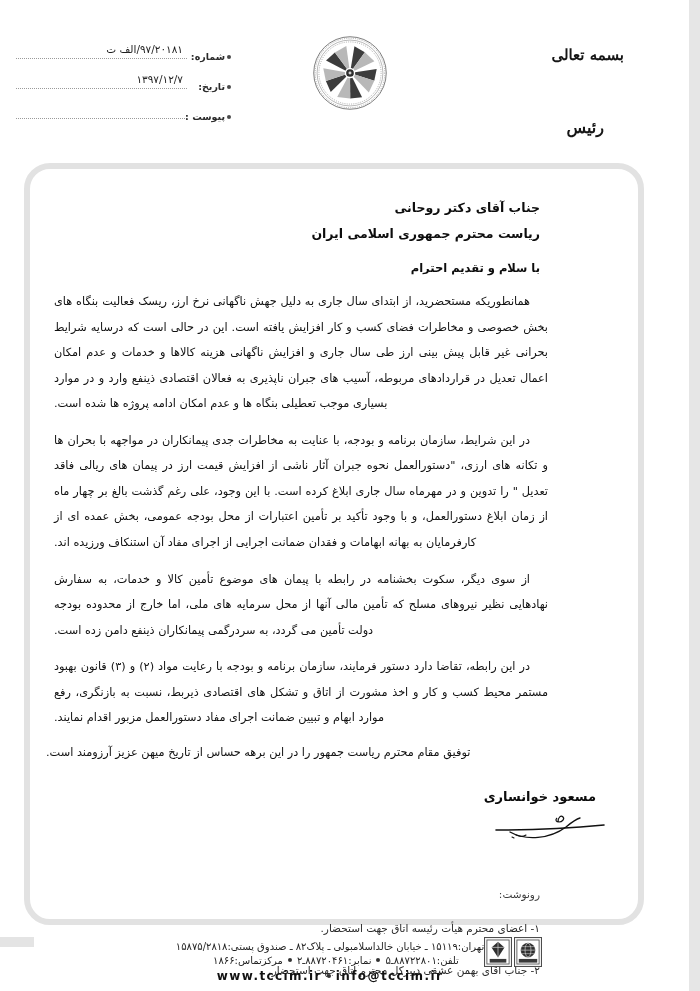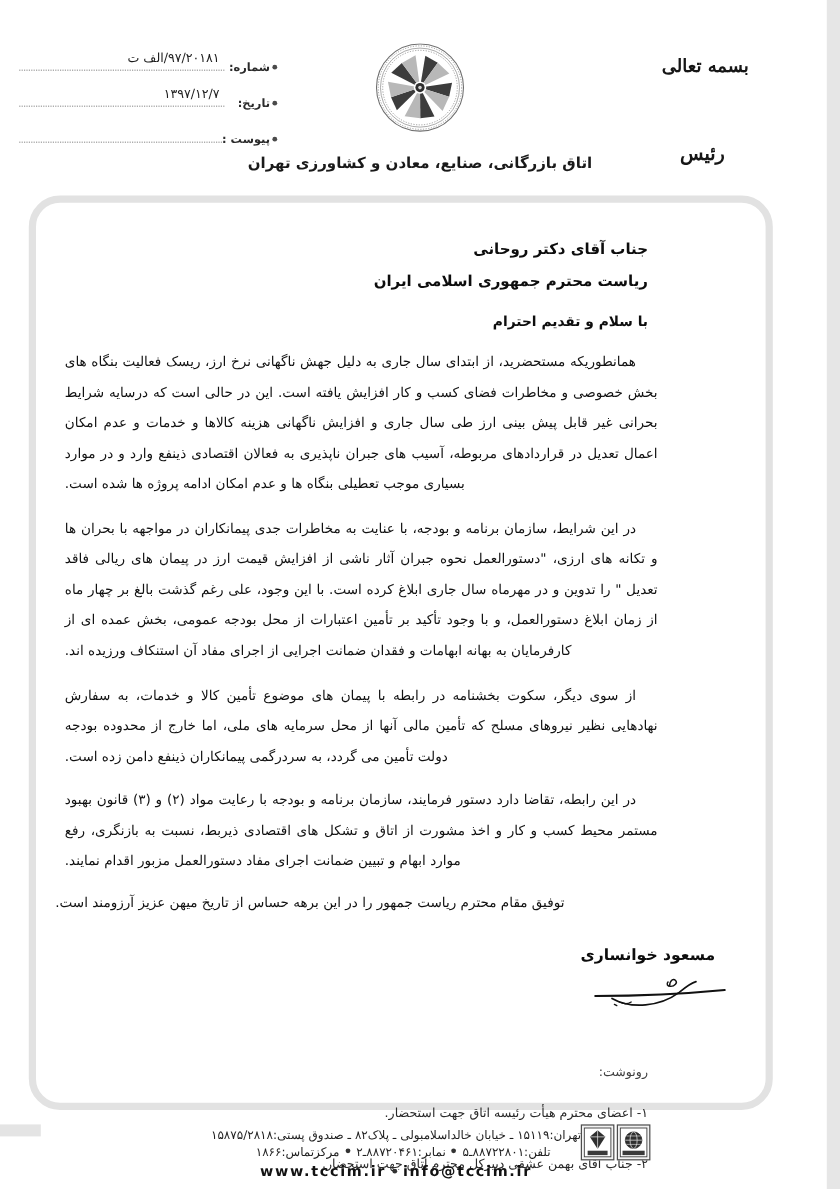--- a/index.html
+++ b/index.html
@@ -372,21 +372,20 @@
               <path d="M0,0 L20,-28 L33,-16 Z" fill="#b8b8b8"></path>
             </g>
             <circle cx="0" cy="0" r="7" fill="#ffffff"></circle>
             <circle cx="0" cy="0" r="5.2" fill="#2e2e2e"></circle>
             <circle cx="0" cy="0" r="2" fill="#cfcfcf"></circle>
           </g>
         </svg>
       </span>
     </div>
 
-    <div class="org-name">اتاق بازرگانی، صنایع، معادن و کشاورزی تهران</div>
 
     <div class="basmala">بسمه تعالی</div>
     <div class="issuer-title">رئیس</div>
 
   </div>
 
   <div class="body-frame"></div>
 
   <div class="content">
 

